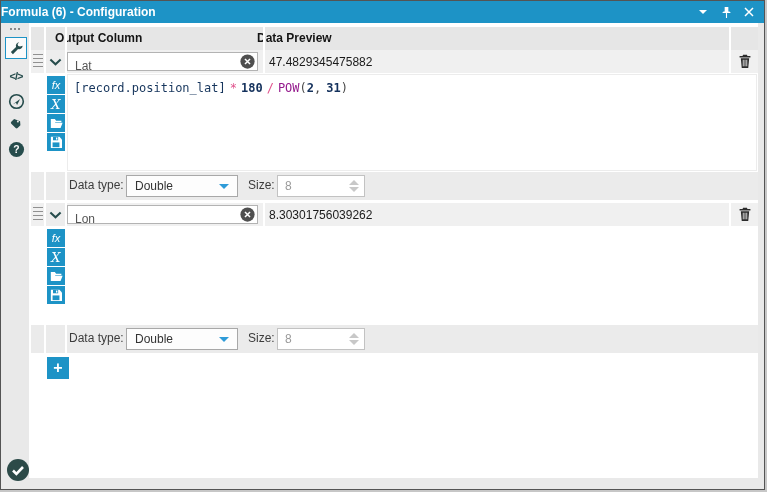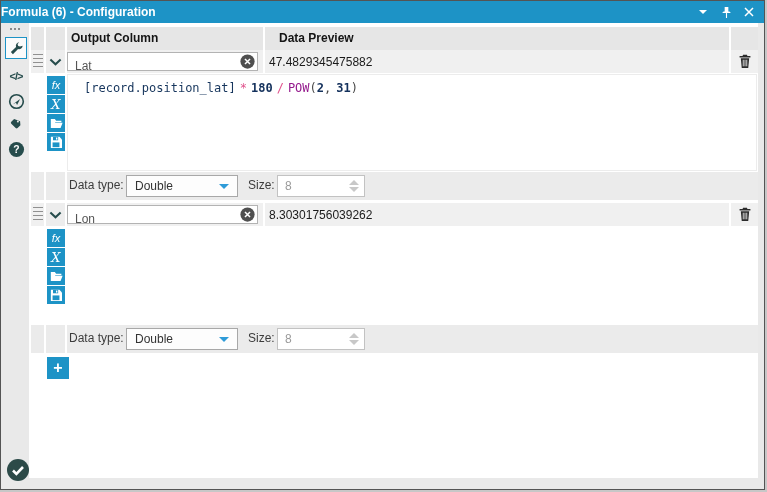--- a/index.html
+++ b/index.html
@@ -49,21 +49,21 @@
              font-size:12px; color:#1a1a1a; }
   .trash-btn { position:absolute; left:730px; top:0; width:27px; height:23px; display:flex;
                align-items:center; justify-content:center; cursor:pointer; }
 
   .expr-btn { position:absolute; left:46px; width:18px; height:18px; background:#1d93c6; color:#fff;
               display:flex; align-items:center; justify-content:center; cursor:pointer; }
   .fx-glyph { font-family:Liberation Sans, sans-serif; font-style:italic; font-size:11px; }
   .x-glyph  { font-family:"DejaVu Serif", serif; font-style:italic; font-size:13px; }
 
   .expr-area { position:absolute; left:66px; top:24px; width:690px; height:97px; background:#fff;
-               border:1px solid #ececec; cursor:text; padding:6px 0 0 16px; }
+               border:1px solid #ececec; cursor:text; padding:6px 0 0 6px; }
   .expr-text { font-family:"DejaVu Sans Mono", monospace; font-size:12px; white-space:nowrap; }
   .tk-field { color:#17365d; }
   .tk-op    { color:#e0528c; margin:0 4px; }
   .tk-num   { color:#14315c; font-weight:bold; }
   .tk-func  { color:#951b8d; }
   .tk-paren { color:#4a4a4a; }
   .tk-comma { color:#4a4a4a; margin-right:5px; }
 
   .dt-band { position:absolute; left:30px; top:122px; width:727px; height:28px; background:#ebebeb; }
   .dt-label { position:absolute; top:128px; font-size:12px; color:#3c3c3c; }
@@ -139,22 +139,22 @@
     </svg>
   </div>
   <div class="side-btn" style="top:137px;">
     <svg width="17" height="17" viewBox="0 0 18 18">
       <circle cx="9" cy="9" r="8" fill="#264c4c"></circle>
       <text x="9" y="13" text-anchor="middle" font-size="11" font-weight="bold" fill="#fff" font-family="Liberation Sans, sans-serif">?</text>
     </svg>
   </div>
 
   <div class="hdr"></div>
-  <span class="hdr-label" style="left:70px;">Output Column</span>
-  <span class="hdr-label" style="left:278px;text-align:right;">Data Preview</span>
+  <span class="hdr-label" style="left:54px;">Output Column</span>
+  <span class="hdr-label" style="left:256px;text-align:right;">Data Preview</span>
   <div class="vsep" style="left:43px;  top:26px; height:23px;"></div>
   <div class="vsep" style="left:64px;  top:26px; height:23px;"></div>
   <div class="vsep" style="left:262px; top:26px; height:23px;"></div>
   <div class="vsep" style="left:728px; top:26px; height:23px;"></div>
 
   <div class="block" style="top:49px;">
     <div class="rowband"></div>
     <div class="grip"></div>
     <div class="collapse">
       <svg width="13" height="8" viewBox="0 0 14 8">

